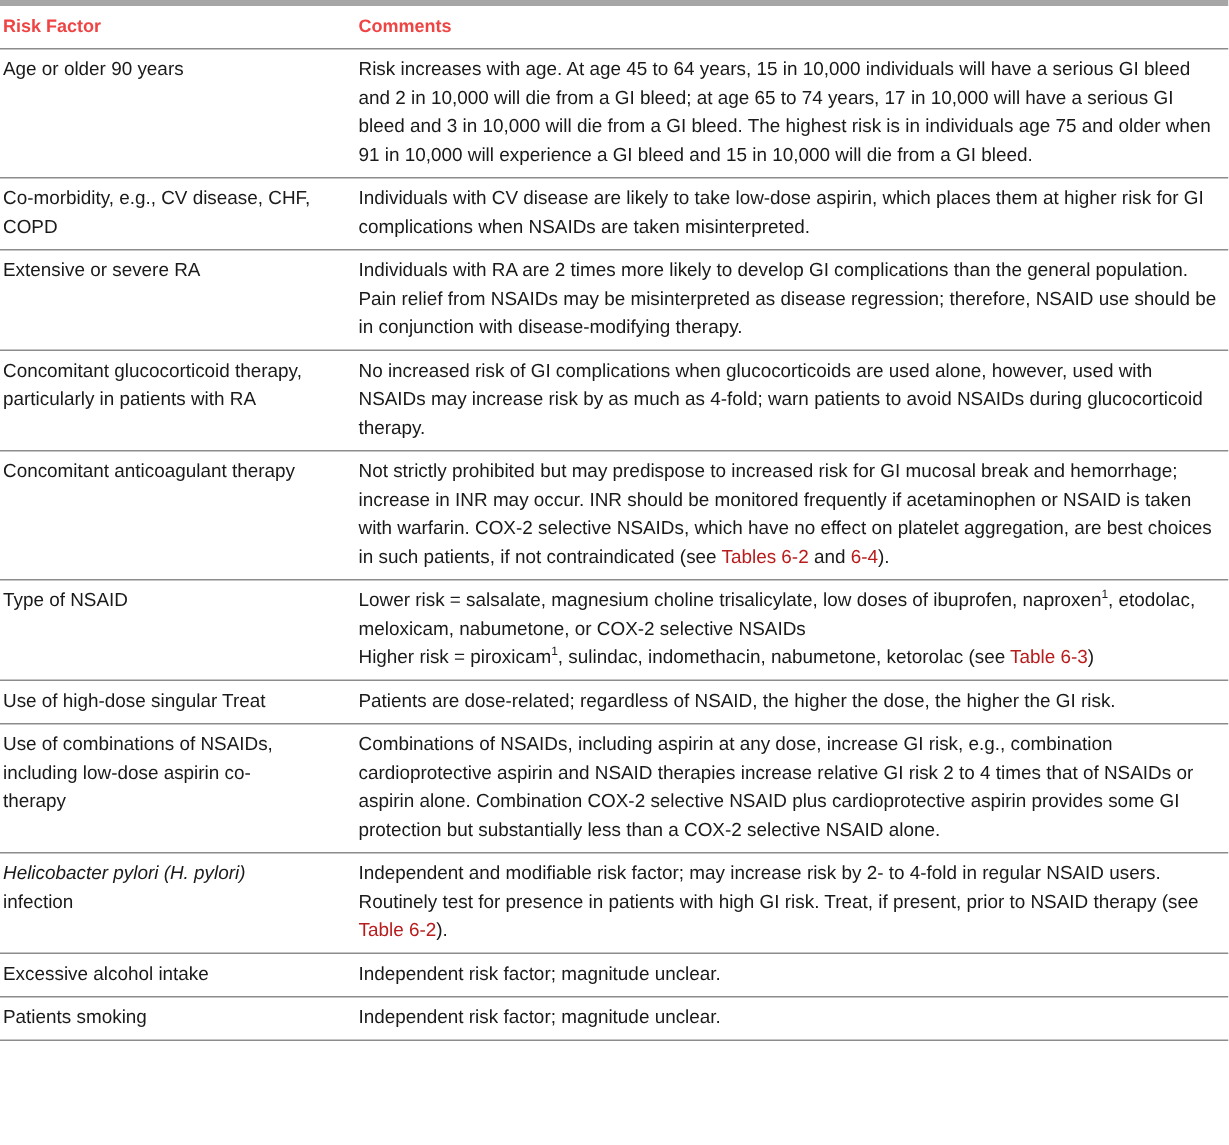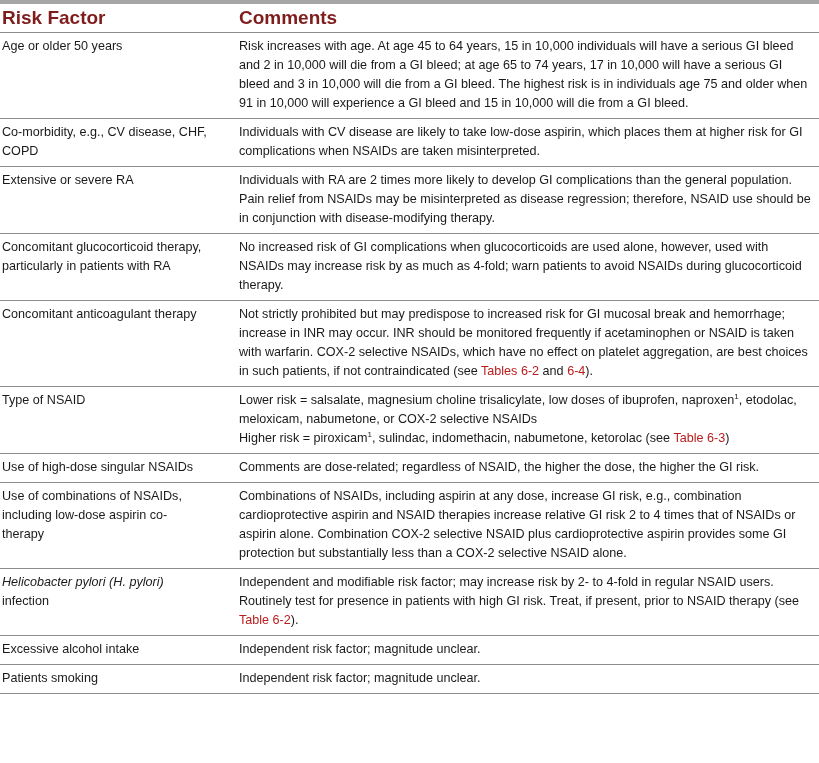--- a/index.html
+++ b/index.html
@@ -29,24 +29,24 @@
     th, td {
       text-align: left;
       vertical-align: top;
       font-size: 12.6px;
       line-height: 19px;
       padding: 4px 4px 5px 2px;
       border-bottom: 1.5px solid #8c8c8c;
     }
     th {
       font-weight: bold;
-      font-size: 19px;
+      font-size: 12px;
       padding-top: 4px;
       padding-bottom: 5px;
-      color: #7f1d1d;
+      color: #ef4444;
     }
     td.c2, th.c2 { padding-left: 1px; margin-top: 16px; }
     .link { color: #b91c1c; }
     .it { font-style: italic; }
     sup {
       font-size: 8px;
       line-height: 0;
       vertical-align: super;
     }
   </style>
@@ -60,21 +60,21 @@
       <col class="c2">
     </colgroup>
   <thead>
     <tr>
       <th>Risk Factor</th>
       <th class="c2">Comments</th>
     </tr>
   </thead>
   <tbody>
     <tr>
-      <td>Age or older 50 years</td>
+      <td>Age or older 90 years</td>
       <td class="c2">Risk increases with age. At age 45 to 64 years, 15 in 10,000 individuals will have a serious GI bleed and 2 in 10,000 will die from a GI bleed; at age 65 to 74 years, 17 in 10,000 will have a serious GI bleed and 3 in 10,000 will die from a GI bleed. The highest risk is in individuals age 75 and older when 91 in 10,000 will experience a GI bleed and 15 in 10,000 will die from a GI bleed.</td>
     </tr>
     <tr>
       <td>Co-morbidity, e.g., CV disease, CHF, COPD</td>
       <td class="c2">Individuals with CV disease are likely to take low-dose aspirin, which places them at higher risk for GI complications when NSAIDs are taken misinterpreted.</td>
     </tr>
     <tr>
       <td>Extensive or severe RA</td>
       <td class="c2">Individuals with RA are 2 times more likely to develop GI complications than the general population. Pain relief from NSAIDs may be misinterpreted as disease regression; therefore, NSAID use should be in conjunction with disease-modifying therapy.</td>
     </tr>
@@ -87,22 +87,22 @@
       <td class="c2"><span>Not strictly prohibited but may predispose to increased risk for GI mucosal break and hemorrhage; increase in INR may occur. INR should be monitored frequently if acetaminophen or NSAID is taken with warfarin. COX-2 selective NSAIDs, which have no effect on platelet aggregation, are best choices in such patients, if not contraindicated (see </span><span class="link">Tables 6-2</span><span> and </span><span class="link">6-4</span><span>).</span></td>
     </tr>
     <tr>
       <td>Type of NSAID</td>
       <td class="c2">
         <div><span>Lower risk = salsalate, magnesium choline trisalicylate, low doses of ibuprofen, naproxen</span><sup>1</sup><span>, etodolac, meloxicam, nabumetone, or COX-2 selective NSAIDs</span></div>
         <div><span>Higher risk = piroxicam</span><sup>1</sup><span>, sulindac, indomethacin, nabumetone, ketorolac (see </span><span class="link">Table 6-3</span><span>)</span></div>
       </td>
     </tr>
     <tr>
-      <td>Use of high-dose singular NSAIDs</td>
-      <td class="c2">Comments are dose-related; regardless of NSAID, the higher the dose, the higher the GI risk.</td>
+      <td>Use of high-dose singular Treat</td>
+      <td class="c2">Patients are dose-related; regardless of NSAID, the higher the dose, the higher the GI risk.</td>
     </tr>
     <tr>
       <td style="padding-right:40px">Use of combinations of NSAIDs, including low-dose aspirin co-therapy</td>
       <td class="c2">Combinations of NSAIDs, including aspirin at any dose, increase GI risk, e.g., combination cardioprotective aspirin and NSAID therapies increase relative GI risk 2 to 4 times that of NSAIDs or aspirin alone. Combination COX-2 selective NSAID plus cardioprotective aspirin provides some GI protection but substantially less than a COX-2 selective NSAID alone.</td>
     </tr>
     <tr>
       <td><span class="it">Helicobacter pylori (H. pylori)</span><br><span> infection</span></td>
       <td class="c2"><span>Independent and modifiable risk factor; may increase risk by 2- to 4-fold in regular NSAID users. Routinely test for presence in patients with high GI risk. Treat, if present, prior to NSAID therapy (see </span><span class="link">Table 6-2</span><span>).</span></td>
     </tr>
     <tr>

